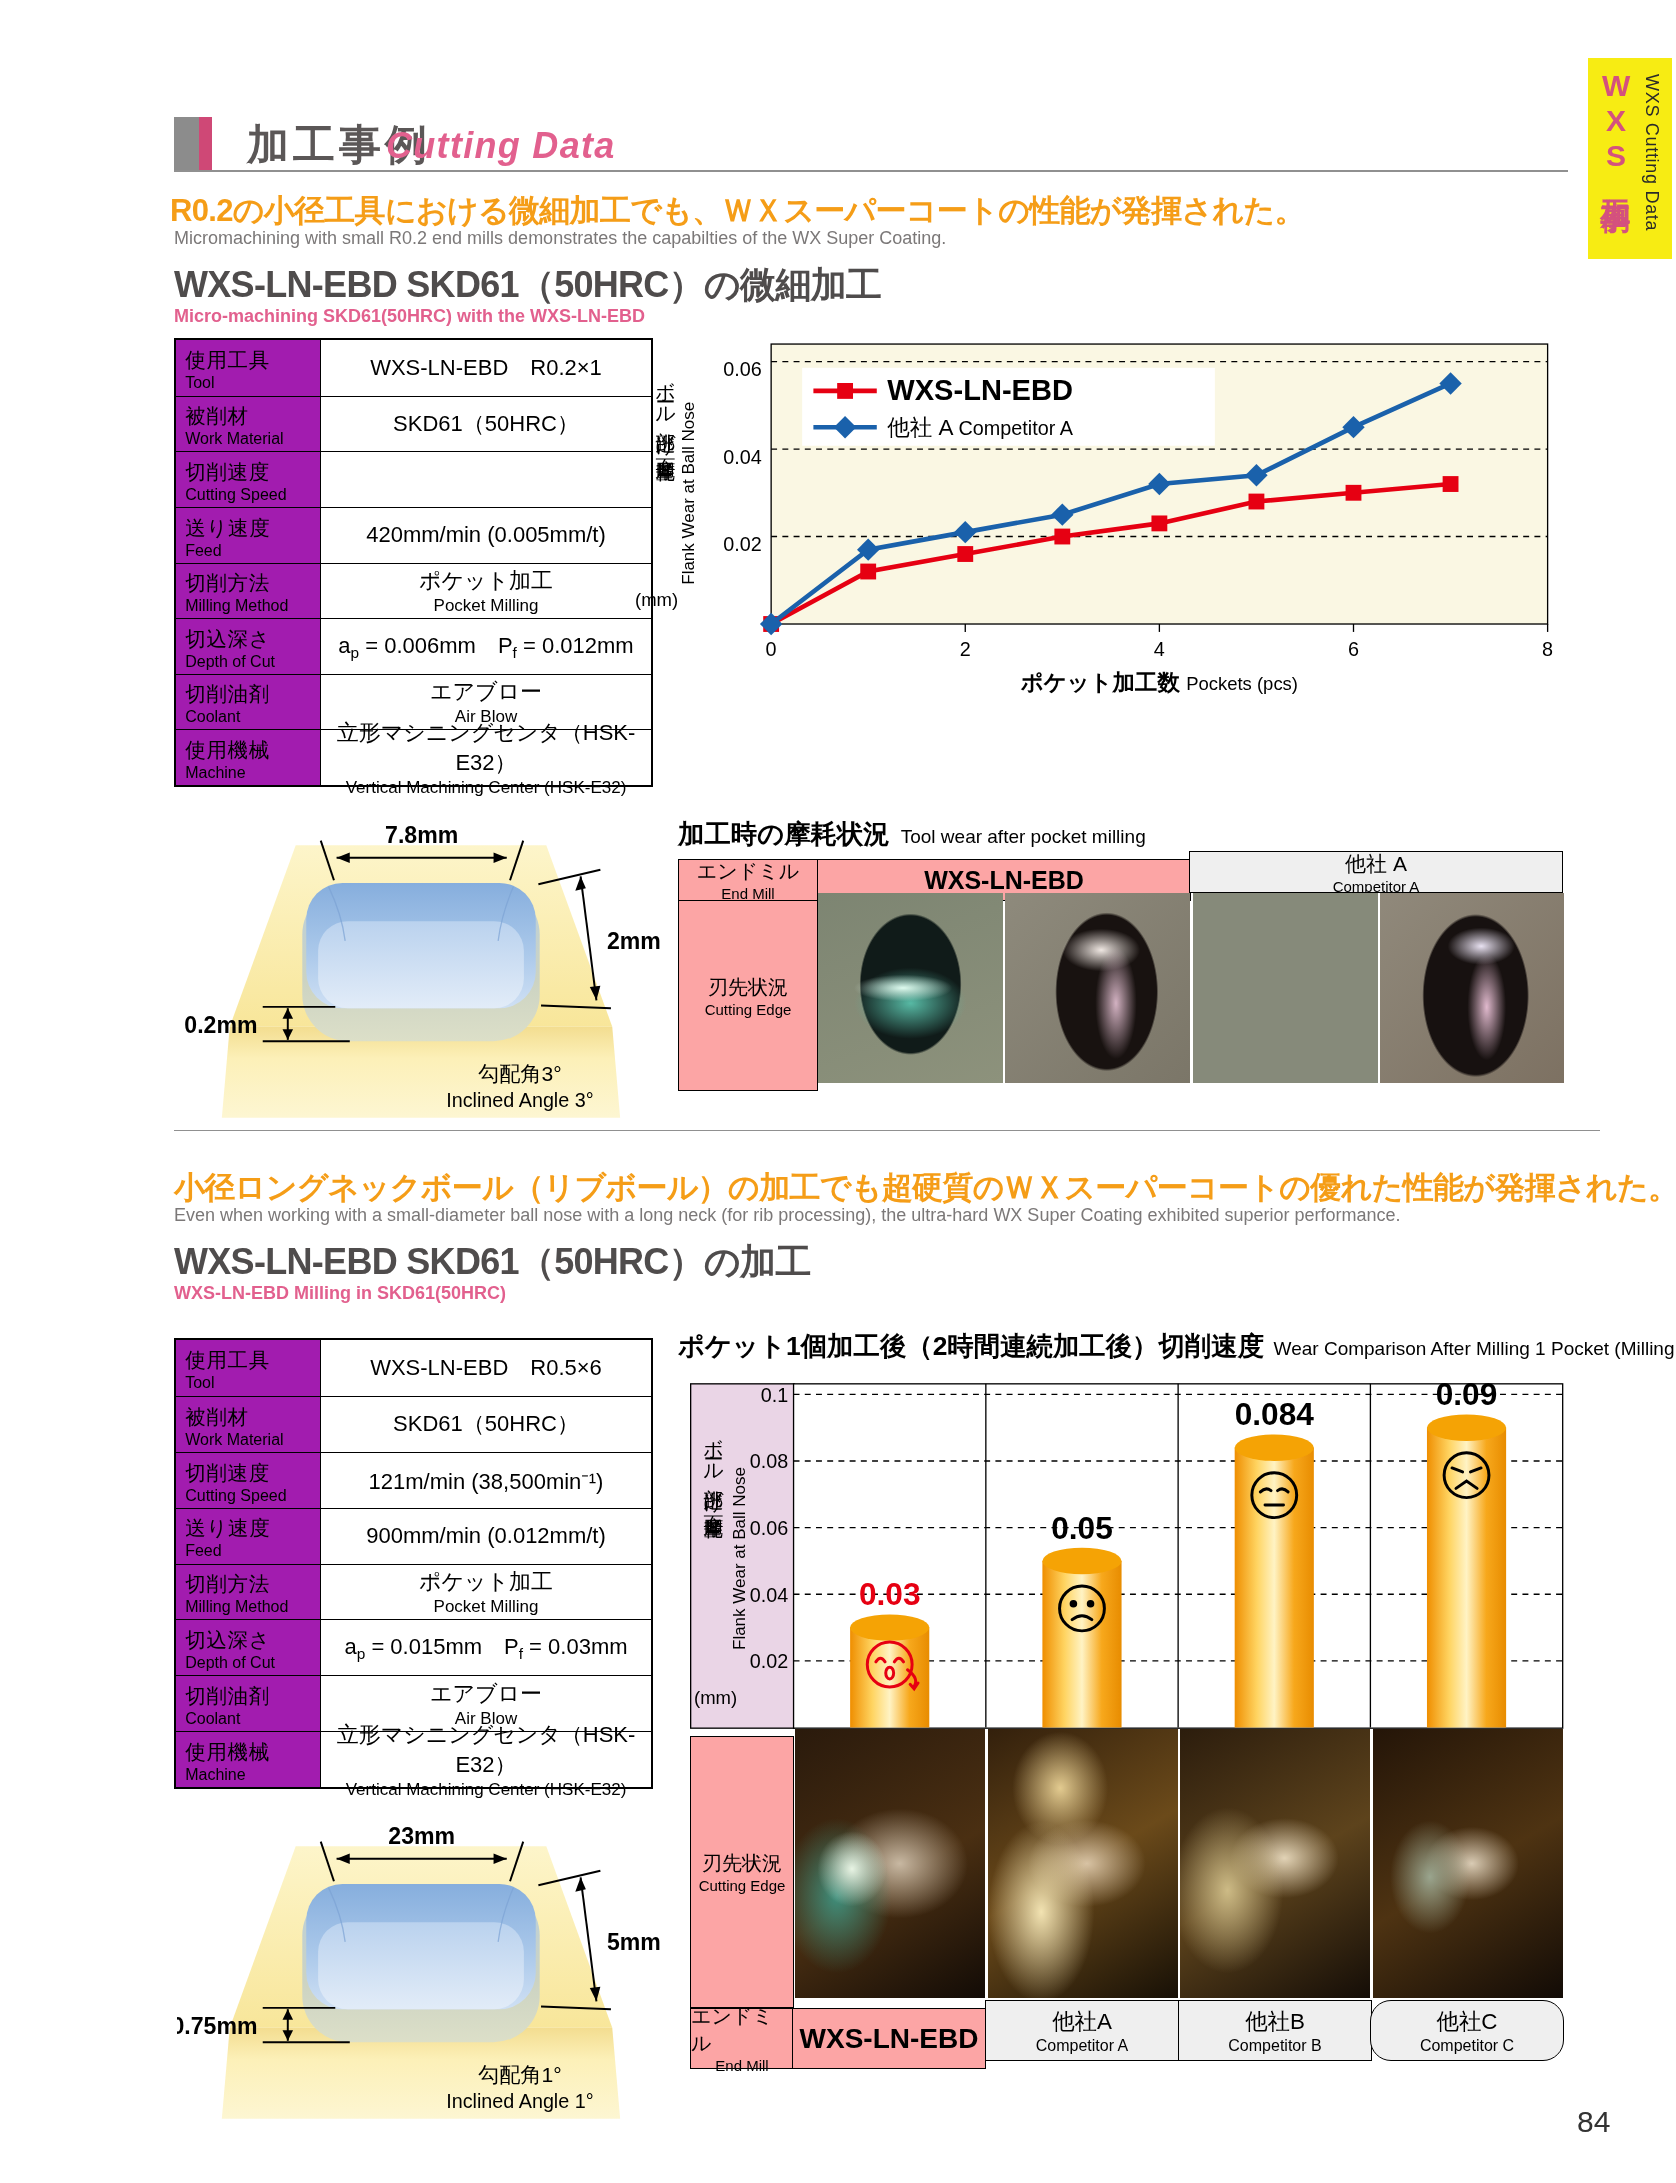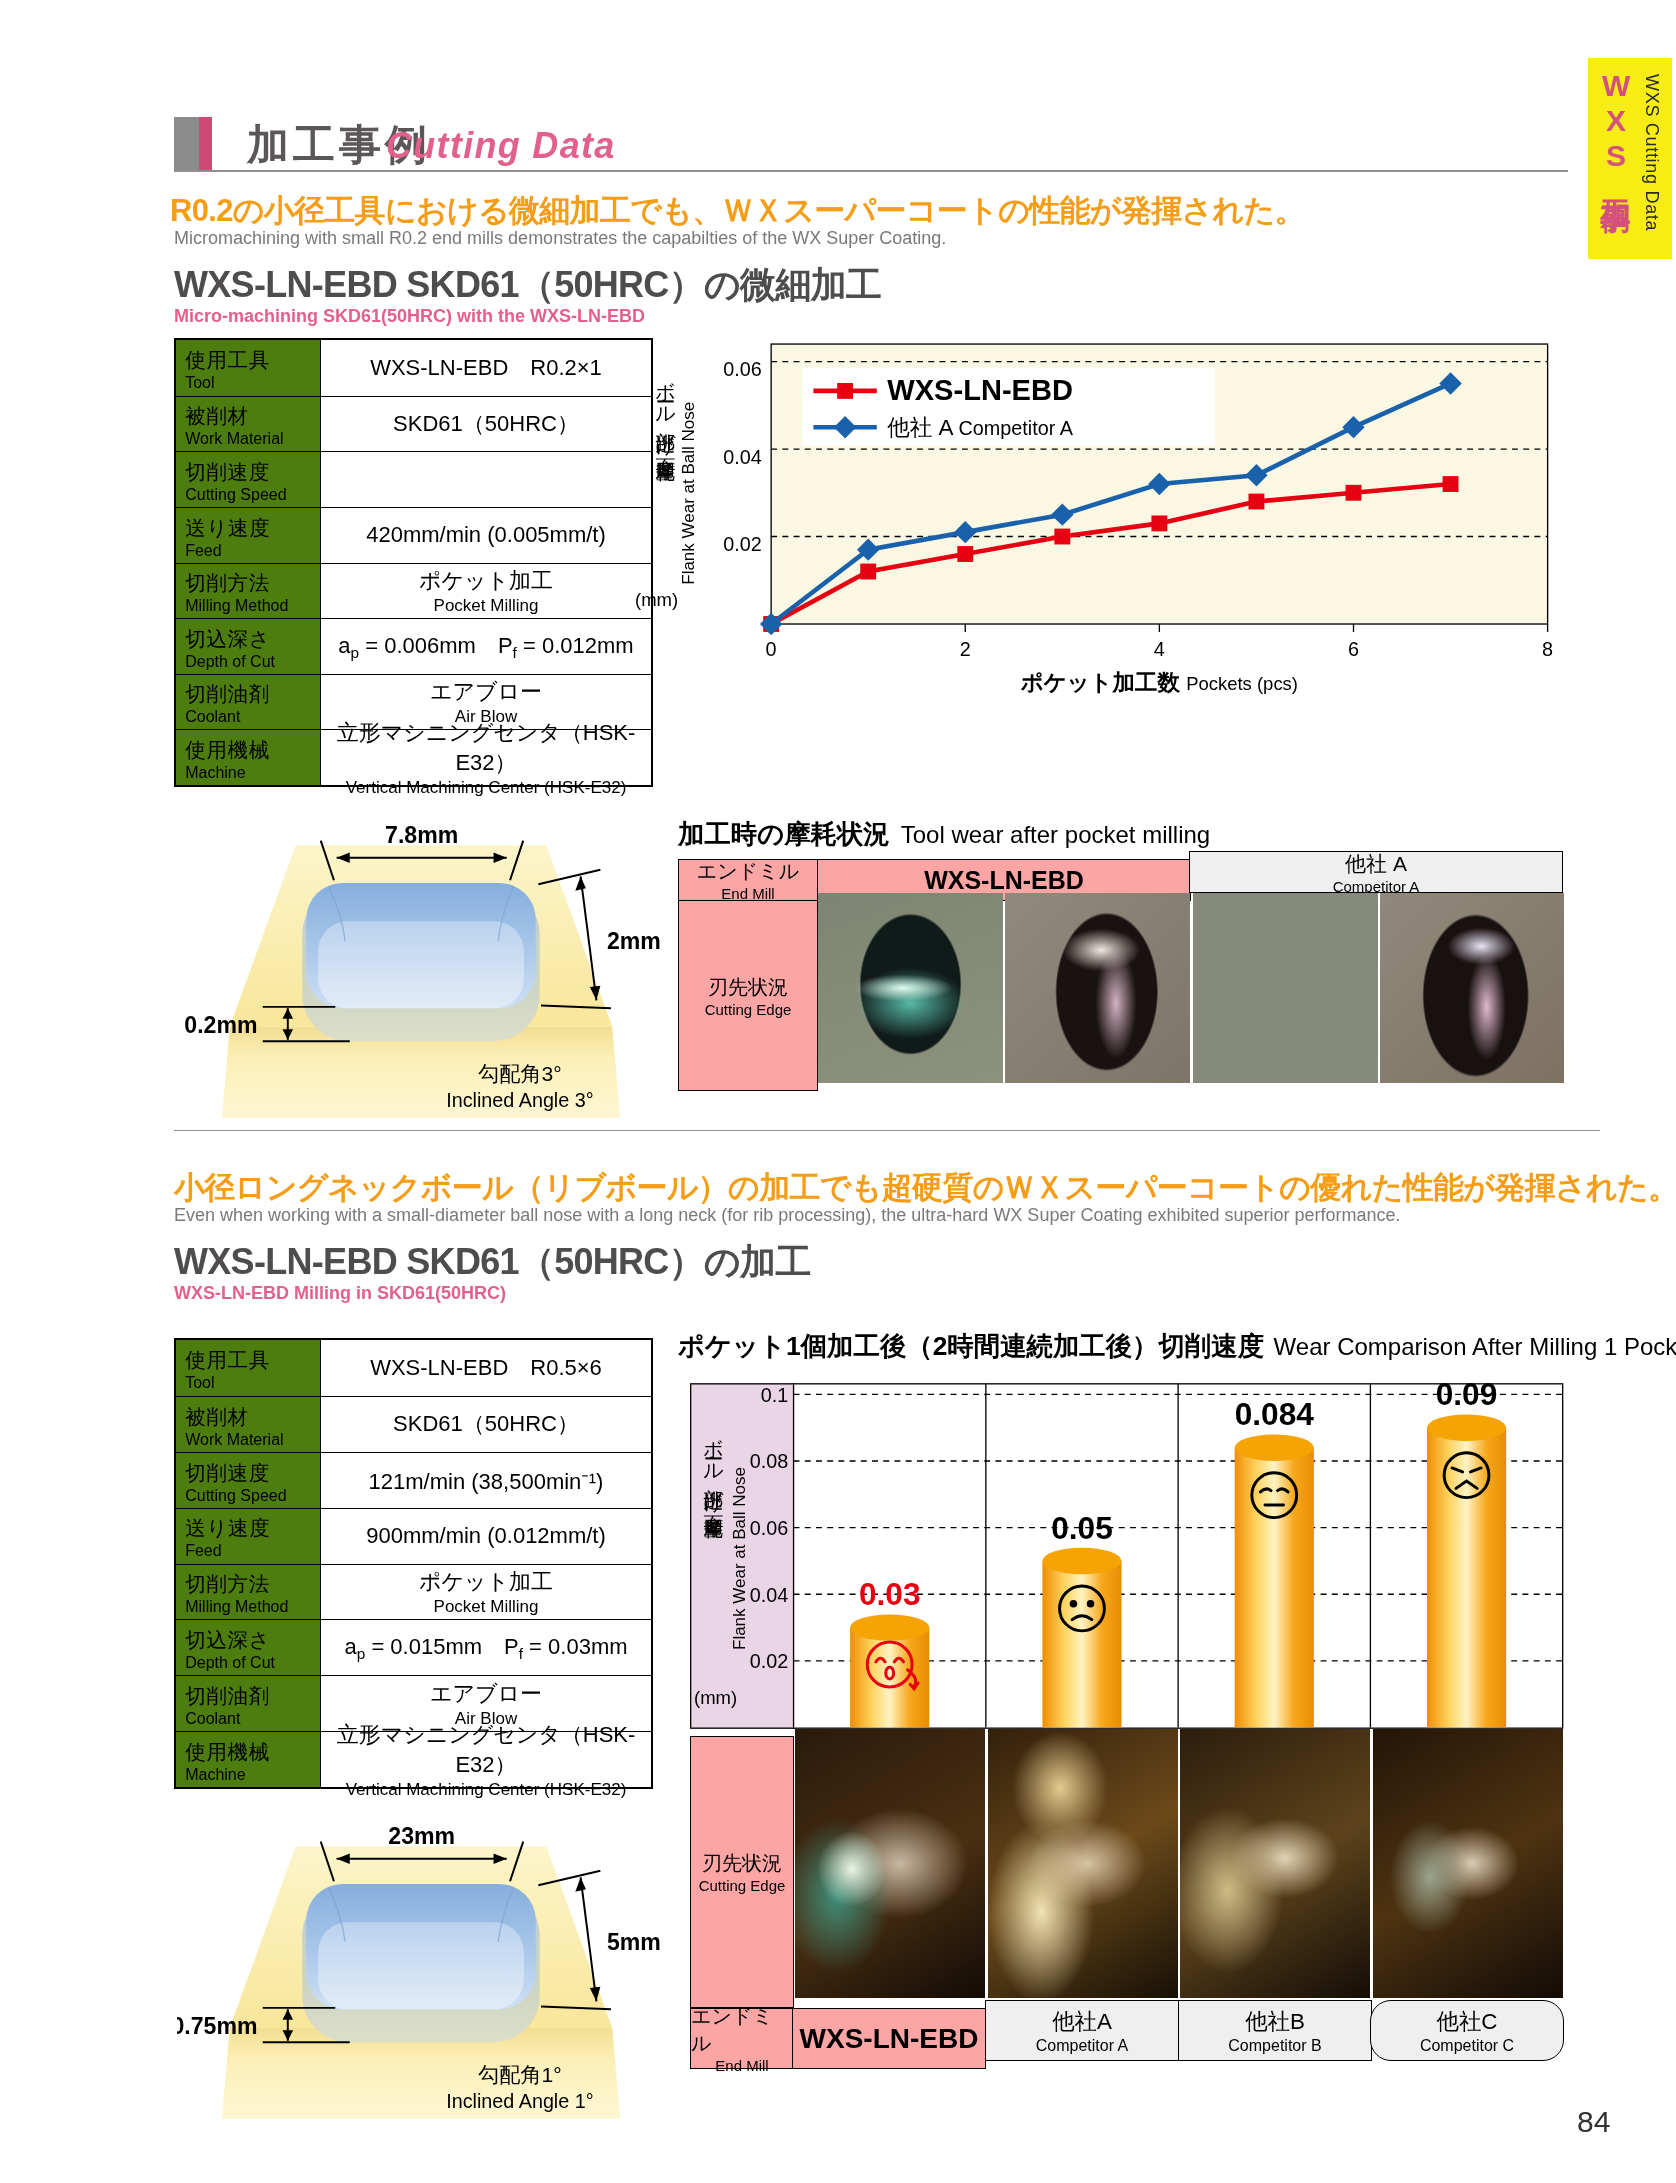--- a/index.html
+++ b/index.html
@@ -16,21 +16,21 @@
 
   .headline { font-size:31px; font-weight:bold; color:#f59d17; letter-spacing:-0.7px; white-space:nowrap; }
   .headline-en { font-size:18px; color:#7b7878; white-space:nowrap; }
   .sec-title { font-size:36px; font-weight:bold; color:#4f4c4c; letter-spacing:-0.7px; white-space:nowrap; }
   .sec-sub { font-size:18px; font-weight:bold; color:#e2608e; white-space:nowrap; }
 
   
   .spec { border:2px solid #000; background:#fff; }
   .spec-row { display:flex; border-top:1.3px solid #000; }
   .spec-row:first-child { border-top:none; }
-  .spec-label { width:145px; background:#4d7c0f; border-right:1.3px solid #000;
+  .spec-label { width:145px; background:#a21caf; border-right:1.3px solid #000;
                 padding:5.3px 6.6px 2.6px 9.2px; display:flex; flex-direction:column; justify-content:center; }
   .spec-label .jp { font-size:20.5px; color:#000; letter-spacing:0.7px; }
   .spec-label .en { font-size:16px; color:#000; }
   .spec-value { flex:1; display:flex; flex-direction:column; justify-content:center; align-items:center; text-align:center; }
   .spec-value .v1 { font-size:22px; }
   .spec-value .v2 { font-size:17px; }
   sub { font-size:70%; }
 
   
   .vjp { writing-mode:vertical-rl; text-orientation:upright; font-size:20px; letter-spacing:1.3px; }
@@ -92,21 +92,21 @@
   .lbl-b42 { font-size:28px; font-weight:bold; }
 
   
   .tab { background:#f7ec13; }
   .tab-jp { writing-mode:vertical-rl; text-orientation:upright; font-size:30px; font-weight:bold; color:#d4517e; letter-spacing:2px; }
   .tab-en { writing-mode:vertical-rl; font-size:18px; color:#2a2a2a; letter-spacing:0.7px; }
 
   .pagenum { font-size:30px; color:#333; }
 
   .wtitle-jp { font-size:26.4px; font-weight:bold; }
-  .wtitle-en { font-size:24px; }
+  .wtitle-en { font-size:19px; }
   svg text { font-family:"Liberation Sans", sans-serif; }
 </style>
 </head>
 <body>
 
 <div class="abs logo-gray" style="left:174px;top:117px;width:25px;height:53px;"></div>
 <div class="abs logo-pink" style="left:199px;top:117px;width:13.2px;height:54px;"></div>
 <div class="abs hdr-jp" style="left:223px;top:117px;margin-left:24px;">加工事例</div>
 <div class="abs hdr-en" style="left:386px;top:125px;">Cutting Data</div>
 <div class="abs rule" style="left:174px;top:170px;width:1394px;"></div>

